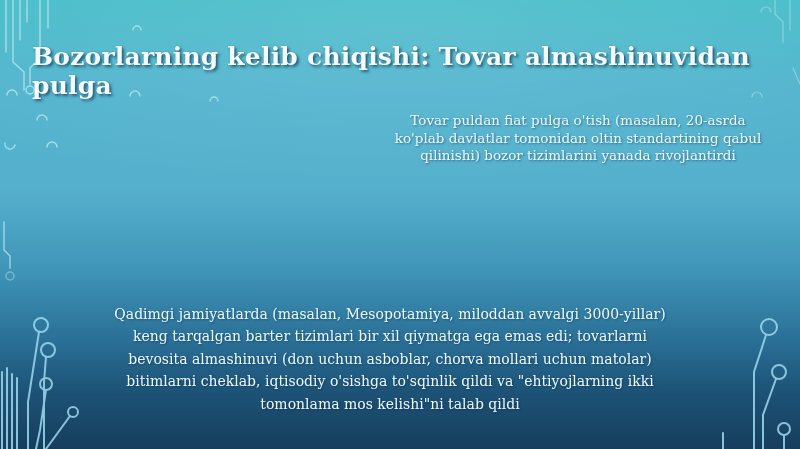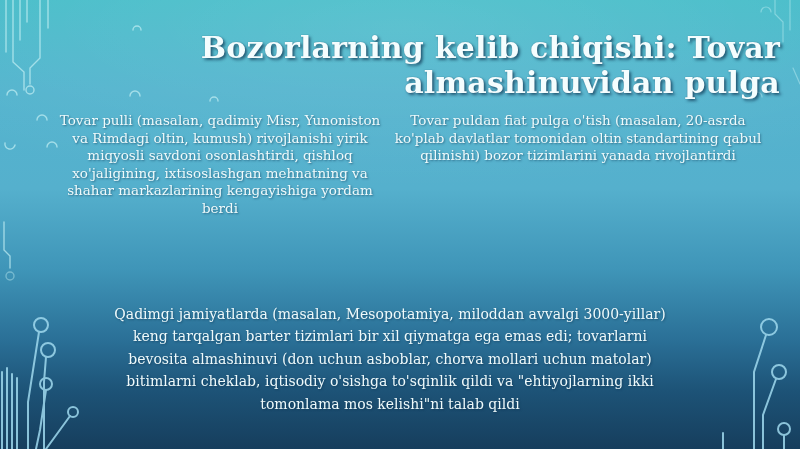--- a/index.html
+++ b/index.html
@@ -25,23 +25,23 @@
     inset: 0;
     width: 800px;
     height: 449px;
     pointer-events: none;
   }
   .title {
     position: absolute;
     top: 30px;
     left: 20px;
     width: 760px;
-    margin: 0;
-    text-align: right;
-    font-size: 30px;
+    margin: 12px;
+    text-align: left;
+    font-size: 25px;
     font-weight: bold;
     letter-spacing: 0.2px;
     color: #f4fdfe;
     text-shadow: 2px 2px 3px rgba(9,44,74,0.65), 0 0 1px rgba(20,60,90,0.5);
   }
   .tblock {
     position: absolute;
     text-align: center;
     color: #effafb;
     text-shadow: 1px 1px 2px rgba(10,45,75,0.5);
@@ -105,19 +105,18 @@
       <circle cx="779" cy="372" r="7"></circle>
       <path d="M776,379 L763,415 V449"></path>
       <circle cx="784" cy="429" r="6"></circle>
       <path d="M784,435 V449"></path>
       <path d="M723,433 V449"></path>
     </g>
   </svg>
 
   <h1 class="title">Bozorlarning kelib chiqishi: Tovar almashinuvidan pulga</h1>
 
-  <div class="tblock left">Tovar pulli (masalan, qadimiy Misr, Yunoniston va Rimdagi oltin, kumush) rivojlanishi yirik miqyosli savdoni osonlashtirdi, qishloq xo'jaligining, ixtisoslashgan mehnatning va shahar markazlarining kengayishiga yordam berdi</div>
 
   <div class="tblock right">Tovar puldan fiat pulga o'tish (masalan, 20-asrda ko'plab davlatlar tomonidan oltin standartining qabul qilinishi) bozor tizimlarini yanada rivojlantirdi</div>
 
   <div class="tblock bottom">Qadimgi jamiyatlarda (masalan, Mesopotamiya, miloddan avvalgi 3000-yillar) keng tarqalgan barter tizimlari bir xil qiymatga ega emas edi; tovarlarni bevosita almashinuvi (don uchun asboblar, chorva mollari uchun matolar) bitimlarni cheklab, iqtisodiy o'sishga to'sqinlik qildi va "ehtiyojlarning ikki tomonlama mos kelishi"ni talab qildi</div>
 
 </div>
 
 </body></html>

